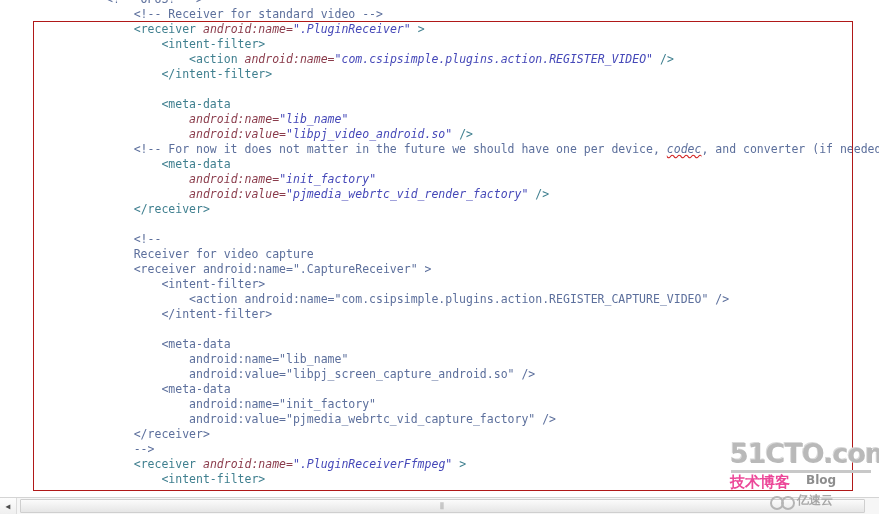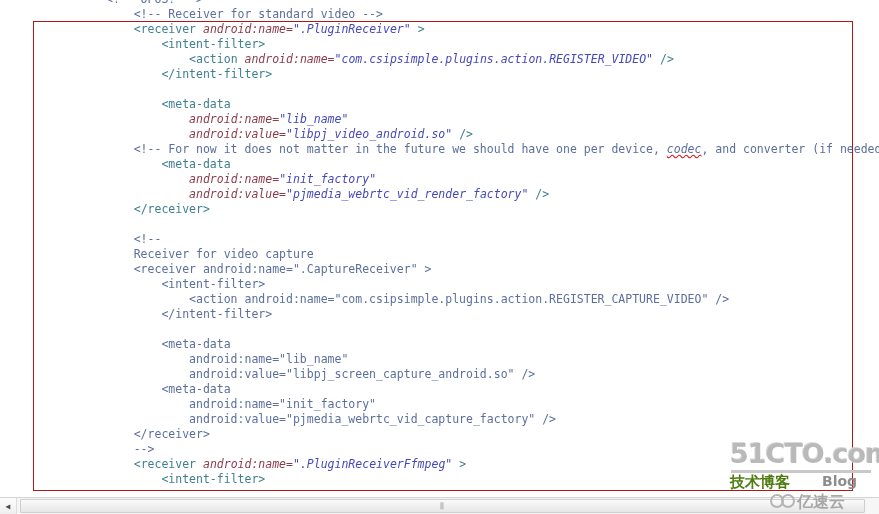--- a/index.html
+++ b/index.html
@@ -159,42 +159,42 @@
     height: 3px;
     background: #c8c8c8;
   }
   .wm-sub {
     position: absolute;
     left: 0;
     top: 33px;
     font-family: "DejaVu Sans", "Liberation Sans", sans-serif;
     font-size: 15px;
     font-weight: bold;
-    color: #4d7c0f;
+    color: #ec4899;
     letter-spacing: 0px;
   }
   .wm-blog {
     position: absolute;
-    left: 92px;
+    left: 76px;
     top: 33px;
     font-family: "DejaVu Sans", "Liberation Sans", sans-serif;
-    font-size: 14px;
+    font-size: 12px;
     font-weight: bold;
     color: #8d8d8d;
   }
   .wm-yisu {
     position: absolute;
     left: 40px;
     top: 52px;
     font-family: "DejaVu Sans", "Liberation Sans", sans-serif;
-    font-size: 16px;
+    font-size: 12px;
     font-weight: bold;
     color: #a7a7a7;
     display: flex;
-    align-items: flex-start;
+    align-items: flex-end;
     gap: 3px;
   }
   .wm-yisu-logo {
     display: inline-block;
     width: 24px;
     height: 15px;
     position: relative;
   }
   .wm-yisu-logo::before,
   .wm-yisu-logo::after {

